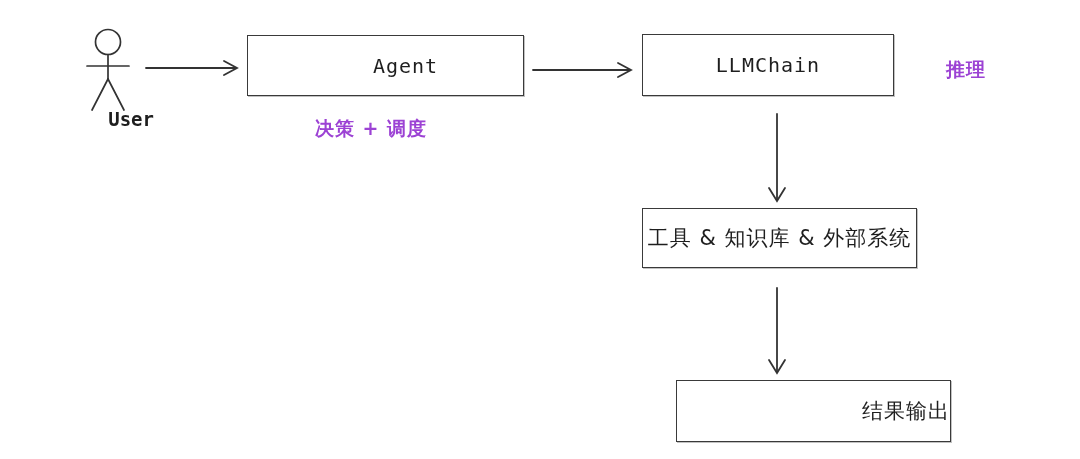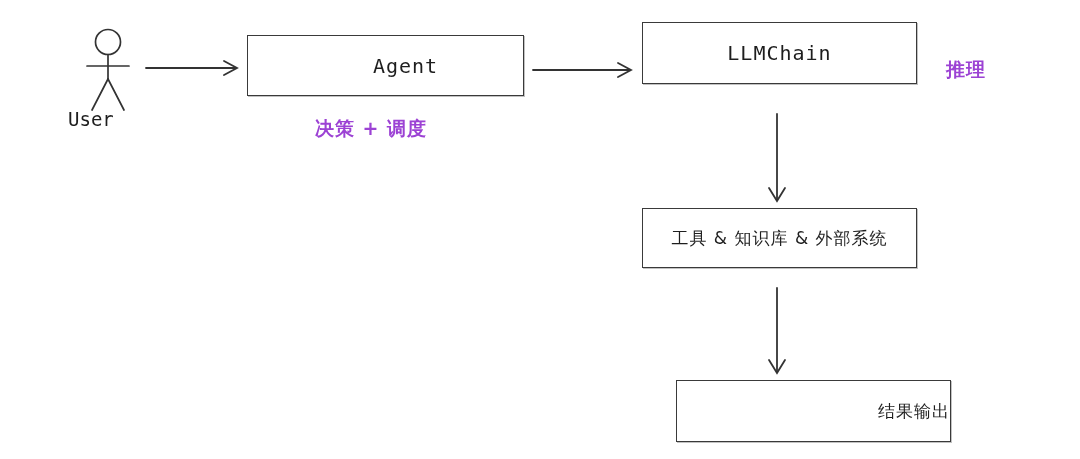--- a/index.html
+++ b/index.html
@@ -27,36 +27,36 @@
     justify-content: center;
     color: #1e1e1e;
   }
   .node-label-en {
     font-size: 20px;
     font-weight: 500;
     letter-spacing: 1px;
     font-family: "DejaVu Sans Mono", "Liberation Mono", monospace;
   }
   .node-label-zh {
-    font-size: 17px;
+    font-size: 21px;
     font-weight: 400;
     letter-spacing: 1px;
   }
   #box-agent    { left: 247px; top: 35px;  width: 277px; height: 61px; padding-left: 40px; }
-  #box-llmchain { left: 642px; top: 22px;  width: 275px; height: 62px; }
+  #box-llmchain { left: 642px; top: 34px;  width: 252px; height: 62px; }
   #box-tools    { left: 642px; top: 208px; width: 275px; height: 60px; }
   #box-output   { left: 676px; top: 380px; width: 275px; height: 62px; justify-content: flex-end; }
 
   .user-label {
     position: absolute;
-    left: 68px; top: 108px;
+    left: 62px; top: 108px;
     width: 92px;
-    text-align: left;
+    text-align: right;
     font-size: 19px;
-    font-weight: 400;
+    font-weight: 700;
     color: #1e1e1e;
     font-family: "DejaVu Sans Mono", "Liberation Mono", monospace;
   }
   .purple-note {
     position: absolute;
     color: #9c42d4;
     font-size: 19px;
     font-weight: 700;
     letter-spacing: 1px;
     white-space: nowrap;

